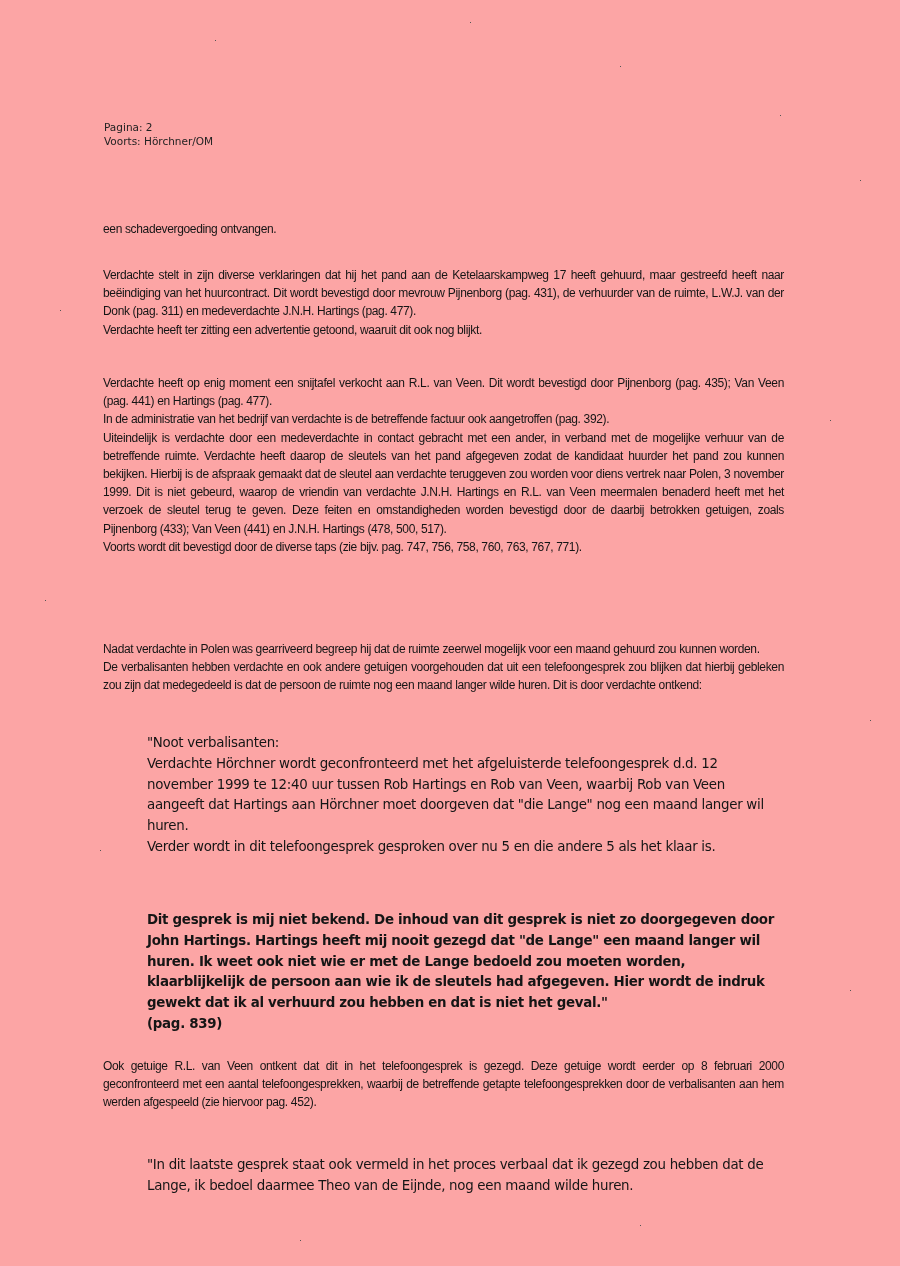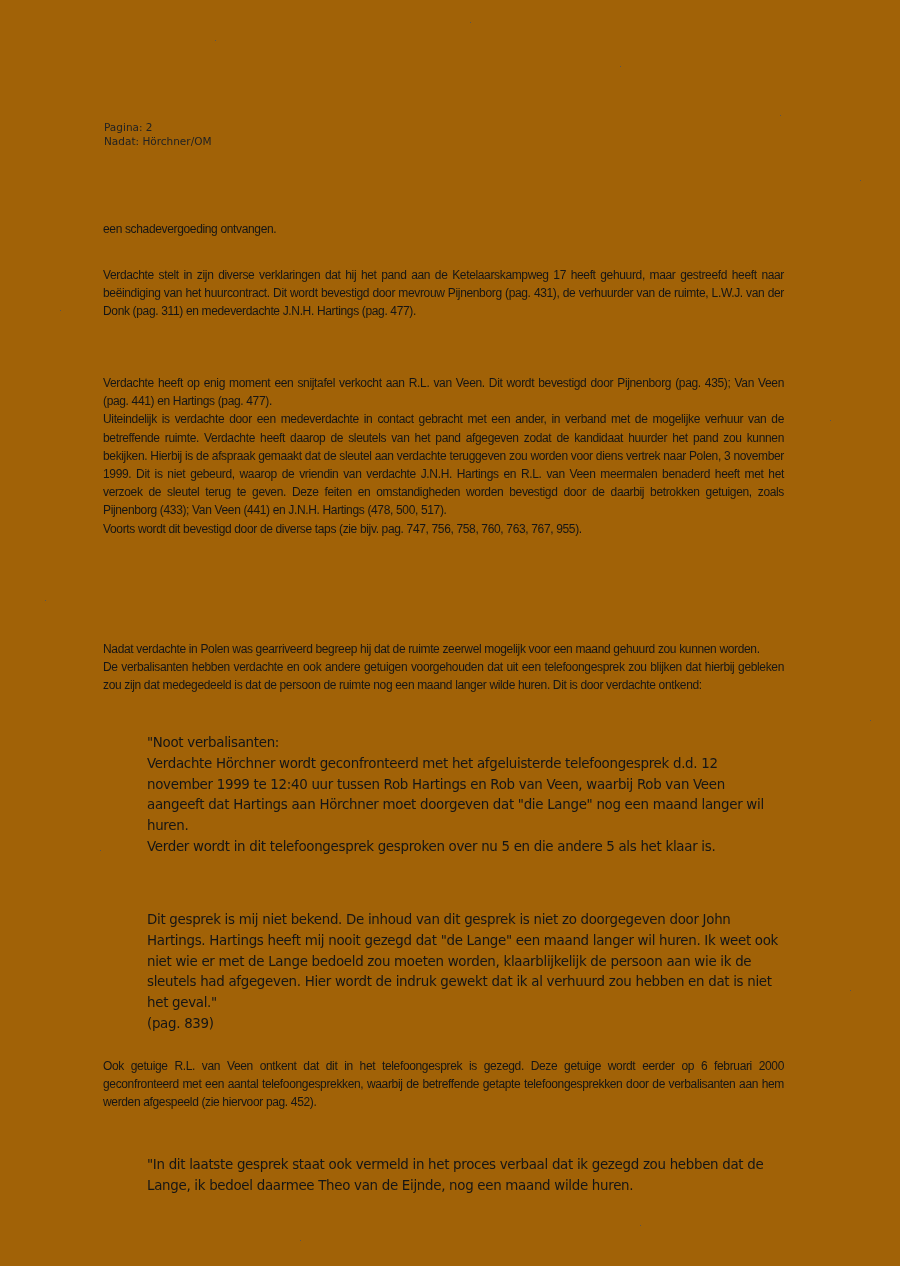--- a/index.html
+++ b/index.html
@@ -11,21 +11,21 @@
       width: 900px;
       height: 1266px;
       position: relative;
       overflow: hidden;
       color: #111111;
     }
     .page {
       position: absolute;
       left: 0; top: 0;
       width: 900px; height: 1266px;
-      background: #a16207;
+      background: #fca5a5;
     }
     .header {
       position: absolute;
       left: 104px;
       top: 120px;
       font-family: "DejaVu Sans", sans-serif;
       font-size: 10.5px;
       line-height: 14px;
       color: #222;
     }
@@ -57,55 +57,57 @@
       background: #555;
     }
   </style>
 </head>
 <body>
 
 <div class="page">
 
   <div class="header">
     <div>Pagina: 2</div>
-    <div>Nadat: Hörchner/OM</div>
+    <div>Voorts: Hörchner/OM</div>
   </div>
 
   <div class="body-text" style="top:220px;">
     <p>een schadevergoeding ontvangen.</p>
   </div>
 
   <div class="body-text justify" style="top:266px;">
     <p>Verdachte stelt in zijn diverse verklaringen dat hij het pand aan de Ketelaarskampweg 17 heeft gehuurd, maar gestreefd heeft naar beëindiging van het huurcontract. Dit wordt bevestigd door mevrouw Pijnenborg (pag. 431), de verhuurder van de ruimte, L.W.J. van der Donk (pag. 311) en medeverdachte J.N.H. Hartings (pag. 477).</p>
+    <p>Verdachte heeft ter zitting een advertentie getoond, waaruit dit ook nog blijkt.</p>
   </div>
 
   <div class="body-text justify" style="top:374px;">
     <p>Verdachte heeft op enig moment een snijtafel verkocht aan R.L. van Veen. Dit wordt bevestigd door Pijnenborg (pag. 435); Van Veen (pag. 441) en Hartings (pag. 477).</p>
+    <p>In de administratie van het bedrijf van verdachte is de betreffende factuur ook aangetroffen (pag. 392).</p>
     <p>Uiteindelijk is verdachte door een medeverdachte in contact gebracht met een ander, in verband met de mogelijke verhuur van de betreffende ruimte. Verdachte heeft daarop de sleutels van het pand afgegeven zodat de kandidaat huurder het pand zou kunnen bekijken. Hierbij is de afspraak gemaakt dat de sleutel aan verdachte teruggeven zou worden voor diens vertrek naar Polen, 3 november 1999. Dit is niet gebeurd, waarop de vriendin van verdachte J.N.H. Hartings en R.L. van Veen meermalen benaderd heeft met het verzoek de sleutel terug te geven. Deze feiten en omstandigheden worden bevestigd door de daarbij betrokken getuigen, zoals Pijnenborg (433); Van Veen (441) en J.N.H. Hartings (478, 500, 517).</p>
-    <p>Voorts wordt dit bevestigd door de diverse taps (zie bijv. pag. 747, 756, 758, 760, 763, 767, 955).</p>
+    <p>Voorts wordt dit bevestigd door de diverse taps (zie bijv. pag. 747, 756, 758, 760, 763, 767, 771).</p>
   </div>
 
   <div class="body-text justify" style="top:640px;">
     <p>Nadat verdachte in Polen was gearriveerd begreep hij dat de ruimte zeerwel mogelijk voor een maand gehuurd zou kunnen worden.</p>
     <p>De verbalisanten hebben verdachte en ook andere getuigen voorgehouden dat uit een telefoongesprek zou blijken dat hierbij gebleken zou zijn dat medegedeeld is dat de persoon de ruimte nog een maand langer wilde huren. Dit is door verdachte ontkend:</p>
   </div>
 
   <div class="quote" style="top:733px;">
     <p>"Noot verbalisanten:</p>
     <p>Verdachte Hörchner wordt geconfronteerd met het afgeluisterde telefoongesprek d.d. 12 november 1999 te 12:40 uur tussen Rob Hartings en Rob van Veen, waarbij Rob van Veen aangeeft dat Hartings aan Hörchner moet doorgeven dat "die Lange" nog een maand langer wil huren.</p>
     <p>Verder wordt in dit telefoongesprek gesproken over nu 5 en die andere 5 als het klaar is.</p>
   </div>
 
-  <div class="quote" style="top:910px;">
+  <div class="quote" style="top:910px;font-weight:bold;">
     <p>Dit gesprek is mij niet bekend. De inhoud van dit gesprek is niet zo doorgegeven door John Hartings. Hartings heeft mij nooit gezegd dat "de Lange" een maand langer wil huren. Ik weet ook niet wie er met de Lange bedoeld zou moeten worden, klaarblijkelijk de persoon aan wie ik de sleutels had afgegeven. Hier wordt de indruk gewekt dat ik al verhuurd zou hebben en dat is niet het geval."</p>
     <p>(pag. 839)</p>
   </div>
 
   <div class="body-text justify" style="top:1057px;">
-    <p>Ook getuige R.L. van Veen ontkent dat dit in het telefoongesprek is gezegd. Deze getuige wordt eerder op 6 februari 2000 geconfronteerd met een aantal telefoongesprekken, waarbij de betreffende getapte telefoongesprekken door de verbalisanten aan hem werden afgespeeld (zie hiervoor pag. 452).</p>
+    <p>Ook getuige R.L. van Veen ontkent dat dit in het telefoongesprek is gezegd. Deze getuige wordt eerder op 8 februari 2000 geconfronteerd met een aantal telefoongesprekken, waarbij de betreffende getapte telefoongesprekken door de verbalisanten aan hem werden afgespeeld (zie hiervoor pag. 452).</p>
   </div>
 
   <div class="quote" style="top:1155px;">
     <p>"In dit laatste gesprek staat ook vermeld in het proces verbaal dat ik gezegd zou hebben dat de Lange, ik bedoel daarmee Theo van de Eijnde, nog een maand wilde huren.</p>
   </div>
 
   <div class="speck" style="left:215px;top:40px;"></div>
   <div class="speck" style="left:470px;top:22px;"></div>
   <div class="speck" style="left:620px;top:66px;"></div>
   <div class="speck" style="left:780px;top:115px;"></div>

